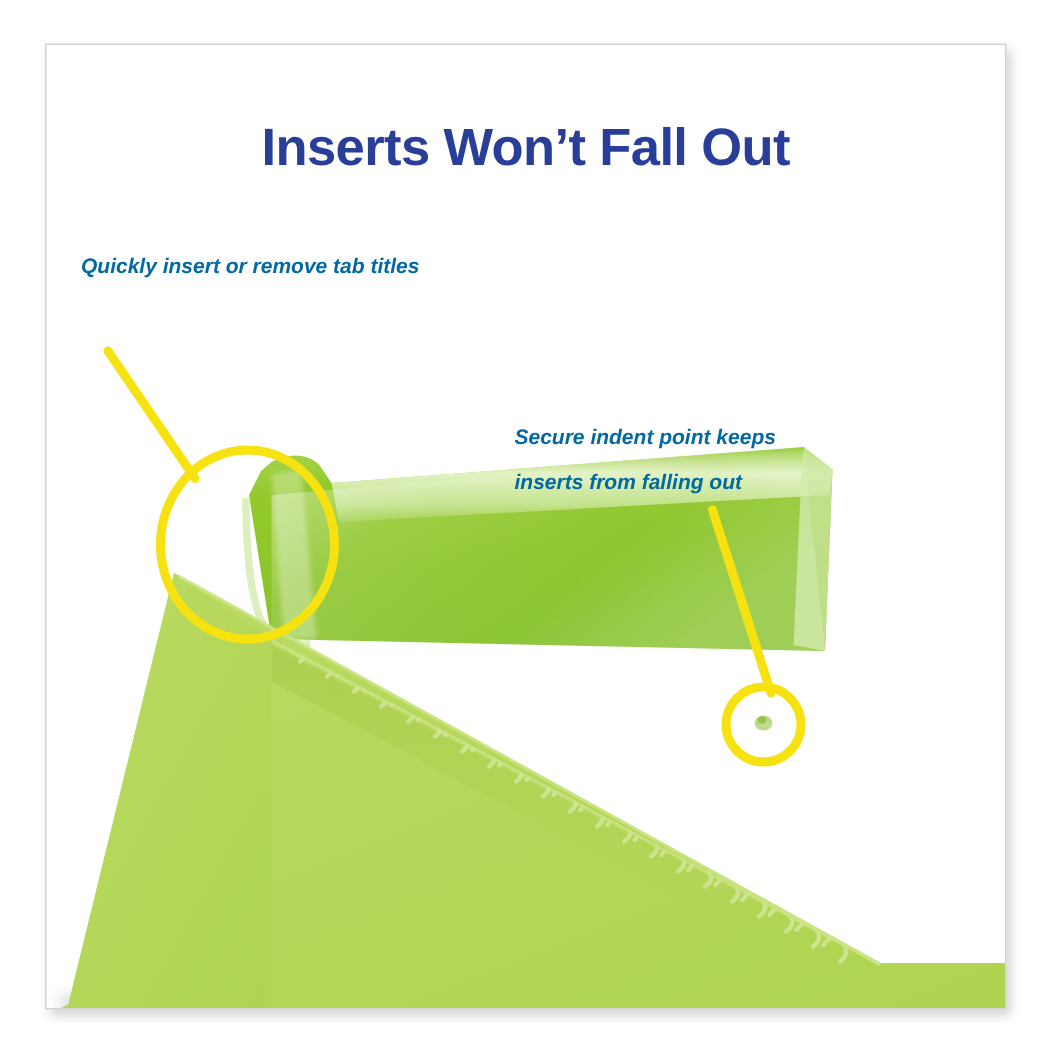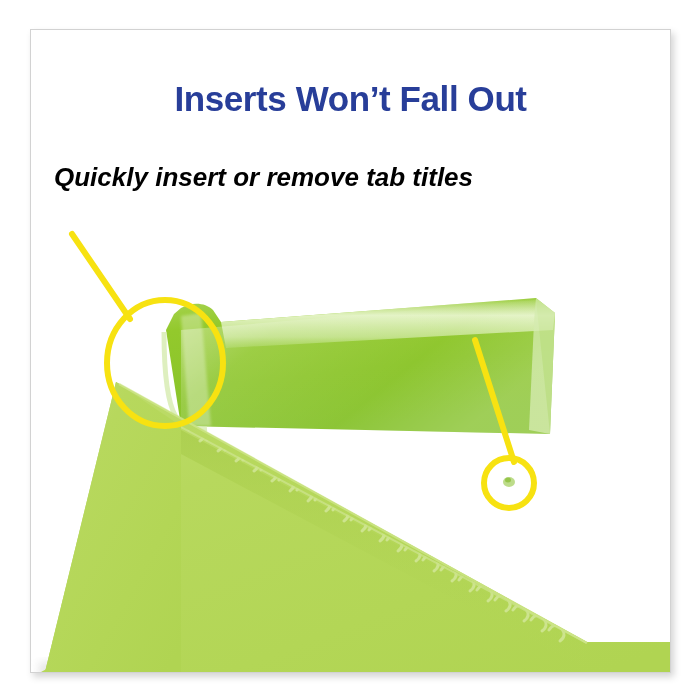--- a/index.html
+++ b/index.html
@@ -48,23 +48,23 @@
     color: #283E99;
     font-family: "Liberation Sans", sans-serif;
     white-space: nowrap;
   }
 
   
   .caption {
     position: absolute;
     font-style: italic;
     font-weight: 700;
-    font-size: 26px;
+    font-size: 14px;
     line-height: 30px;
-    color: #000000;
+    color: #0369a1;
     font-family: "Liberation Sans", sans-serif;
     white-space: nowrap;
   }
   .caption-left  { left: 23px;  top: 132px; }
   .caption-right { left: 312px; top: 246px; }
 
   
   .photo {
     position: absolute;
     left: 0;
@@ -261,15 +261,19 @@
         </g>
       </svg>
     </div>
 
     <h1 class="headline">Inserts Won’t Fall Out</h1>
 
     <div class="caption caption-left">
       <div>Quickly insert or remove tab titles</div>
     </div>
 
+    <div class="caption caption-right">
+      <div>Secure indent point keeps</div>
+      <div>inserts from falling out</div>
+    </div>
 
   </div>
 </div>
 
 </body></html>

